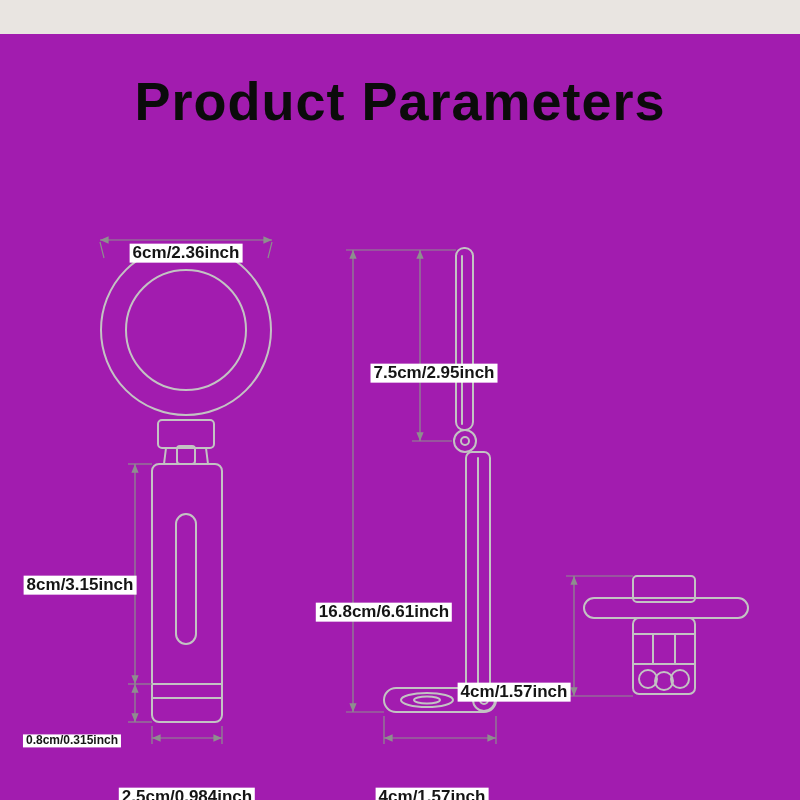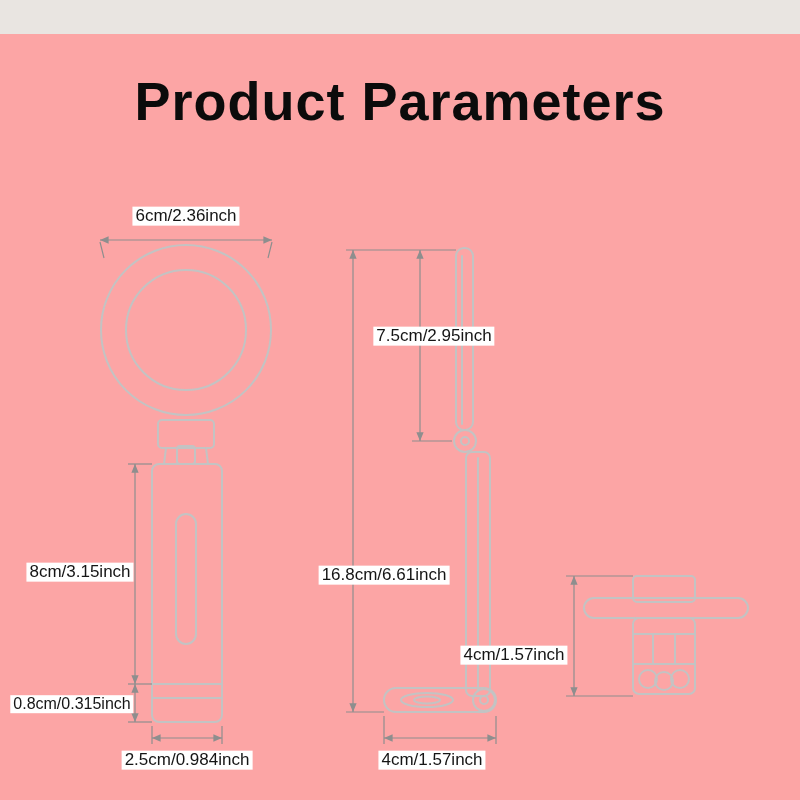--- a/index.html
+++ b/index.html
@@ -1,20 +1,20 @@
 <!DOCTYPE html>
 <html><head>
 <meta charset="utf-8">
 <style>
   html, body { margin: 0; padding: 0; background: #ffffff; }
   #stage {
     position: relative;
     width: 800px;
     height: 800px;
-    background: #fca5a5;
+    background: #a21caf;
     font-family: "Liberation Sans", sans-serif;
     overflow: hidden;
   }
   .top-band {
     position: absolute;
     left: 0; top: 0;
     width: 800px; height: 34px;
     background: #e9e5e1;
   }
   .title {
@@ -24,28 +24,29 @@
     text-align: center;
     font-size: 54px;
     font-weight: bold;
     letter-spacing: 1px;
     color: #0b0b0b;
   }
   .dim-label {
     position: absolute;
     transform: translate(-50%, -50%);
     font-size: 17px;
-    font-weight: normal;
+    font-weight: bold;
     color: #151515;
     background: #ffffff;
     padding: 0 3px;
     white-space: nowrap;
     line-height: 1.1;
+    margin-top: 37px;
   }
-  .dim-label.small { font-size: 16px; }
+  .dim-label.small { font-size: 12px; }
   svg.drawing { position: absolute; left: 0; top: 0; }
   .obj  { stroke: #c3c3c3; stroke-width: 2; fill: none; stroke-linecap: round; stroke-linejoin: round; }
   .dim  { stroke: #8e8e8e; stroke-width: 1.2; fill: none; }
 </style>
 </head>
 <body>
 
 <div id="stage">
 
   <div class="top-band"></div>
@@ -132,21 +133,21 @@
 
     <g class="dim">
       <line x1="566" y1="576" x2="633" y2="576"></line>
       <line x1="566" y1="696" x2="633" y2="696"></line>
       <line x1="574" y1="576" x2="574" y2="696" marker-start="url(#arr)" marker-end="url(#arr)"></line>
     </g>
   </svg>
 
   <div class="dim-label" style="left:186px; top:216px;">6cm/2.36inch</div>
 
-  <div class="dim-label" style="left:80px; top:572px;">8cm/3.15inch</div>
+  <div class="dim-label" style="left:80px; top:548px;">8cm/3.15inch</div>
 
   <div class="dim-label small" style="left:72px; top:704px;">0.8cm/0.315inch</div>
 
   <div class="dim-label" style="left:187px; top:760px;">2.5cm/0.984inch</div>
 
   <div class="dim-label" style="left:434px; top:336px;">7.5cm/2.95inch</div>
 
   <div class="dim-label" style="left:384px; top:575px;">16.8cm/6.61inch</div>
 
   <div class="dim-label" style="left:432px; top:760px;">4cm/1.57inch</div>

